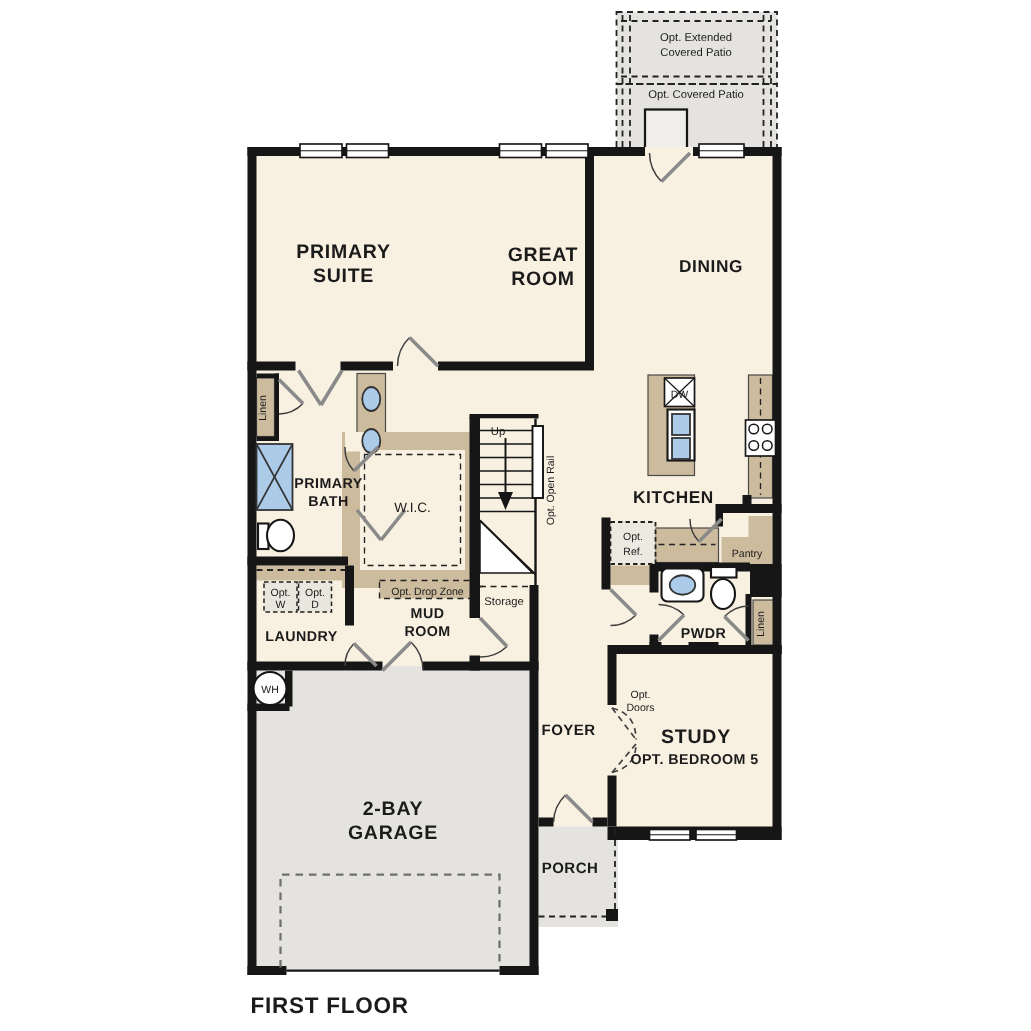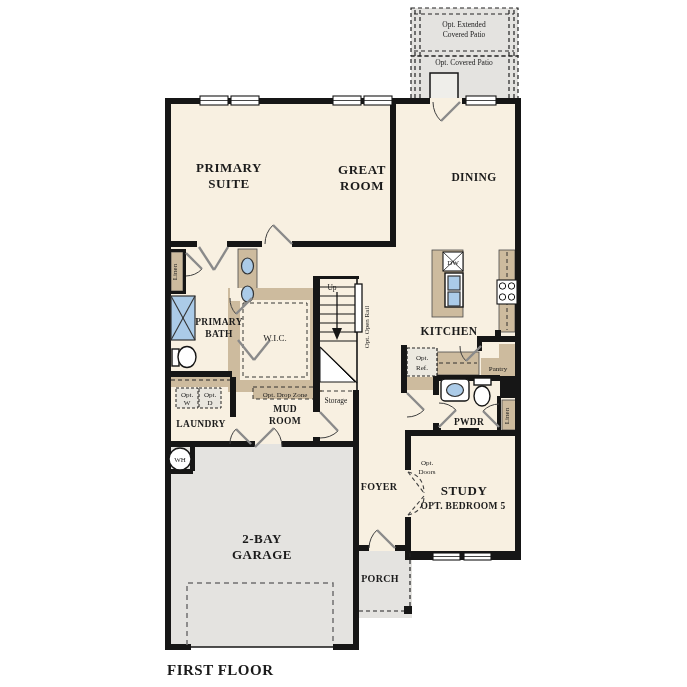--- a/index.html
+++ b/index.html
@@ -1,17 +1,17 @@
 <!DOCTYPE html>
 <html><head>
 <meta charset="utf-8">
 <style>
   html,body{margin:0;padding:0;background:#ffffff;}
   .plan-wrap{width:687px;height:687px;position:relative;background:#fff;overflow:hidden;
-    font-family:Liberation Serif, serif;}
+    font-family:Liberation Sans, sans-serif;}
   svg text{fill:#1b1b1b;}
   .room-lg{font-size:13px;font-weight:bold;letter-spacing:.5px;}
   .room-md{font-size:11.5px;font-weight:bold;letter-spacing:.4px;}
   .room-sm{font-size:9.5px;font-weight:bold;letter-spacing:.3px;}
   .ann{font-size:7.5px;}
   .ann-sm{font-size:7px;}
   .wic{font-size:9px;}
   .title{font-size:15px;font-weight:bold;letter-spacing:.5px;}
   .wall{fill:#161616;}
   .tan{fill:#cdbb9e;stroke:#4a4a4a;stroke-width:.8;}

